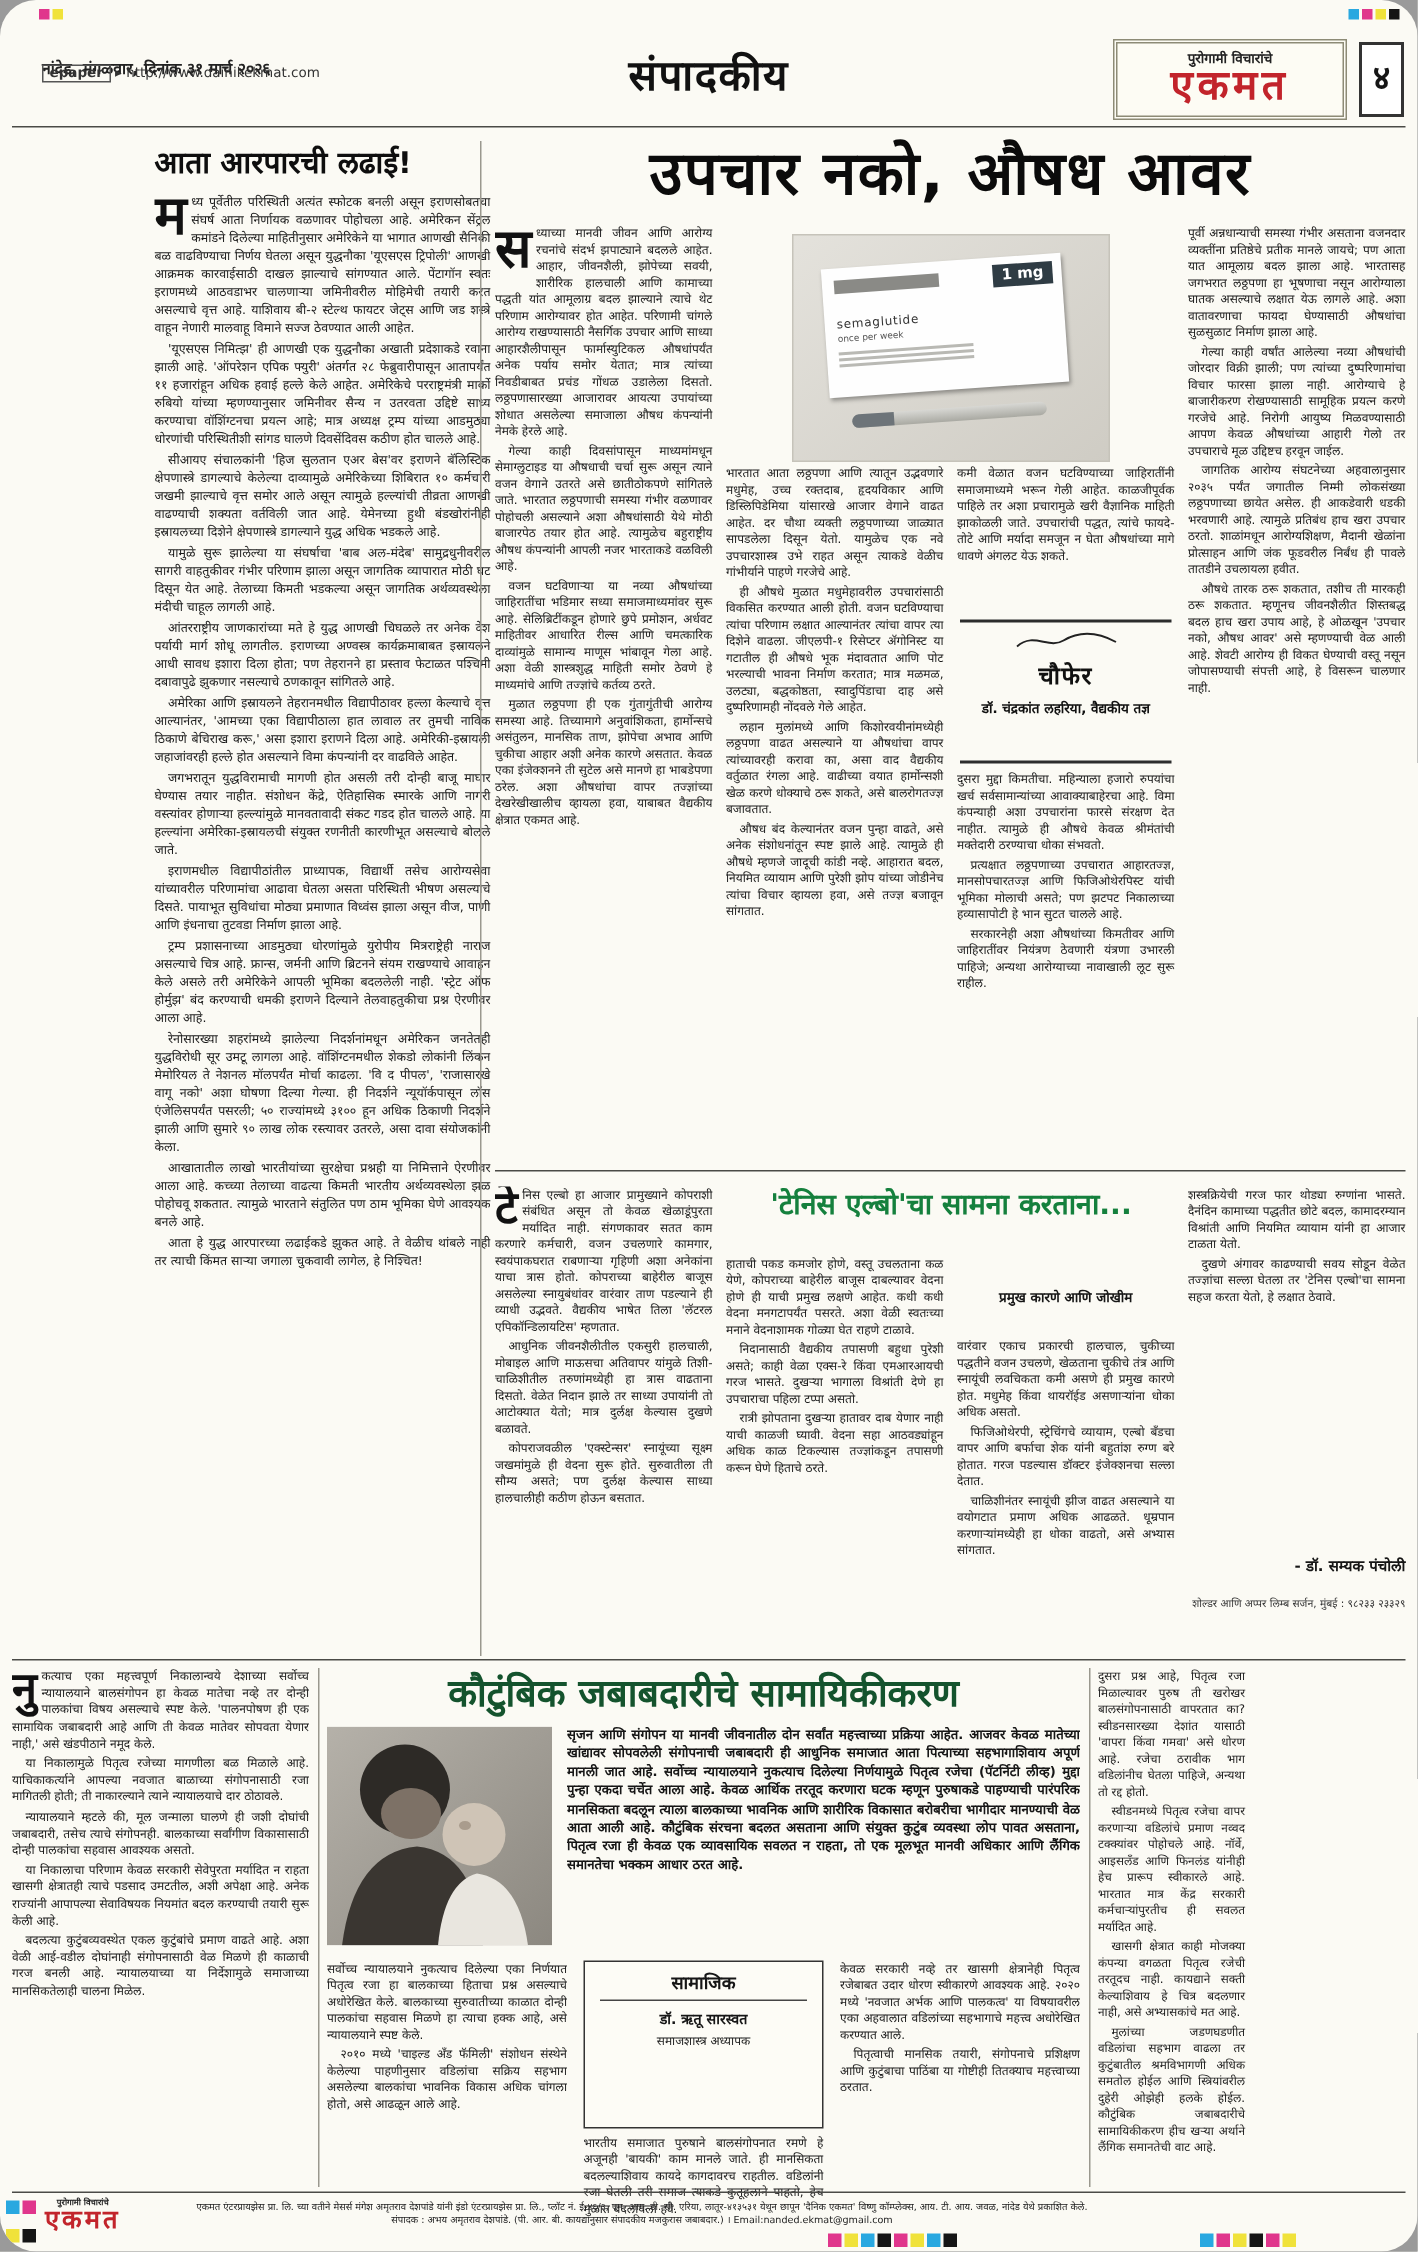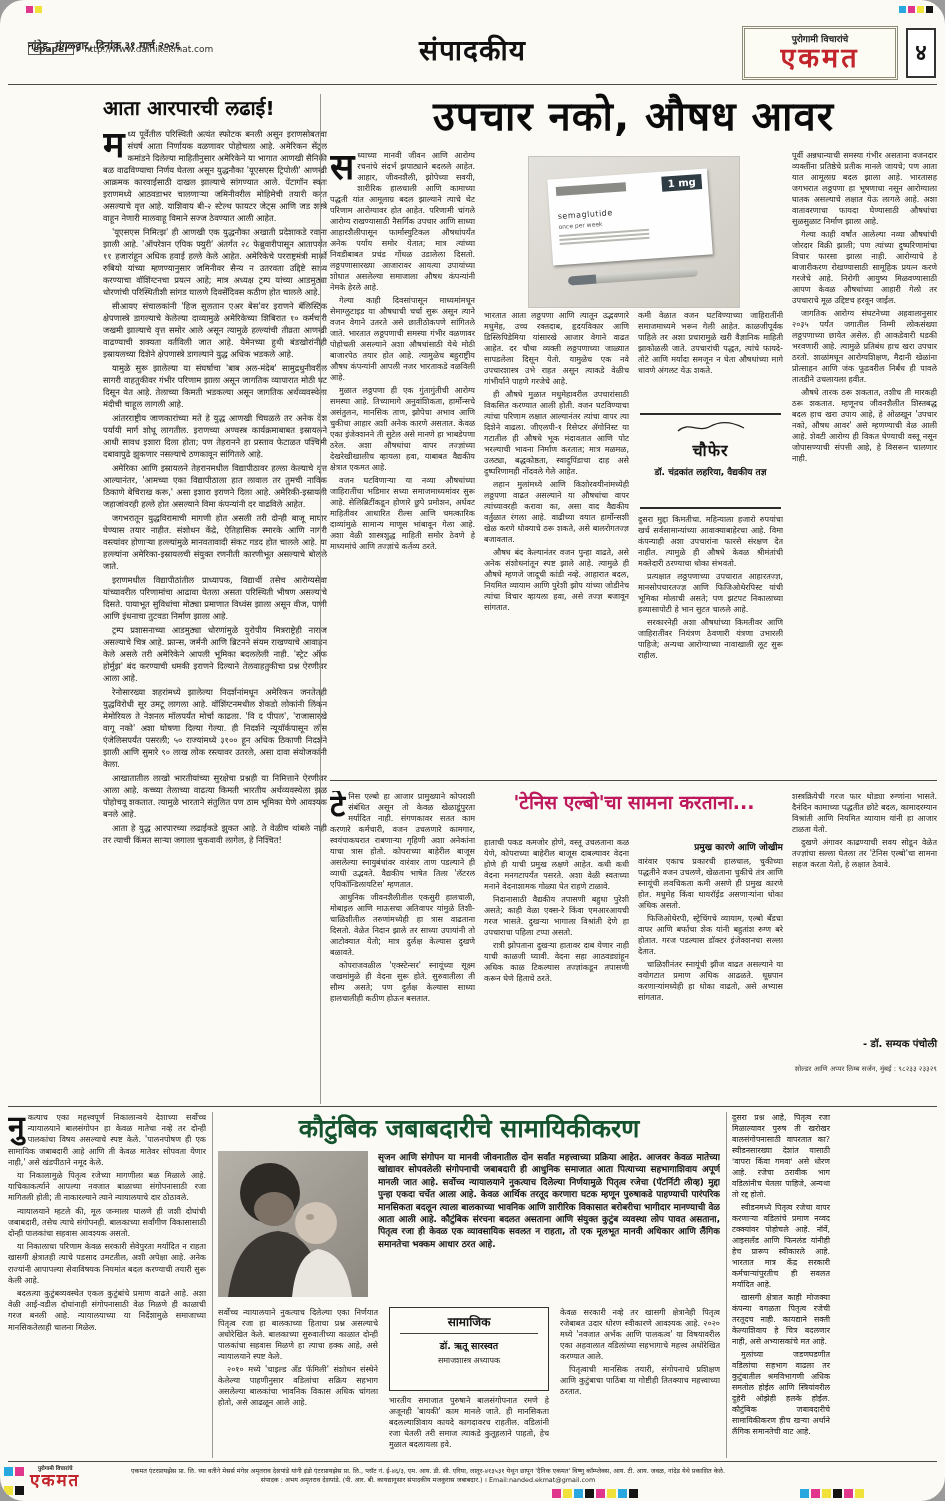--- a/index.html
+++ b/index.html
@@ -73,42 +73,42 @@
 
   .byline-box { border-top:2px solid #2c2c2c; border-bottom:2px solid #2c2c2c; margin:3px 2px 5px;
     padding:4px 2px 6px; text-align:center; height:96px; }
   .flourish svg { width:72px; height:16px; }
   .box-title { font-size:16px; font-weight:bold; letter-spacing:1px; color:#111; }
   .box-author { font-size:9px; font-weight:bold; margin-top:4px; color:#111; }
 
   
   .art-tennis { position:absolute; left:330px; top:780px; width:607px; height:322px; border-top:1px solid #4a4a46; padding-top:6px; }
   .tennis-headline { position:absolute; left:154px; top:8px; width:300px; text-align:center;
-    font-size:19px; font-weight:bold; color:#be185d; }
+    font-size:19px; font-weight:bold; color:#15803d; }
   .art-tennis .col .body-text { height:296px; }
   .art-tennis .col .body-text.short { height:250px; }
-  .subhead { font-size:9px; font-weight:bold; text-align:right; margin:3px 0; }
+  .subhead { font-size:9px; font-weight:bold; text-align:center; margin:21px 0; }
   .signoff { font-size:10px; font-weight:bold; text-align:right; margin-top:5px; }
   .affiliation { font-size:7px; text-align:right; color:#333; margin-top:14px; }
 
   
   .art-courts { position:absolute; left:8px; top:1112px; width:198px; }
   .art-courts .body-text { font-size:8px; line-height:11.2px; height:346px; }
 
   .art-family { position:absolute; left:218px; top:1110px; width:502px; }
   .art-family h2 { font-size:25px; font-weight:bold; text-align:center; color:#14532d; }
   .family-row { display:flex; gap:10px; margin-top:7px; height:148px; }
   .family-photo { flex:0 0 150px; width:150px; height:146px; overflow:hidden; }
   .family-photo svg { display:block; }
   .family-lead { flex:1; font-size:8.8px; line-height:12.4px; font-weight:600; text-align:justify; overflow:hidden; }
   .family-cols { display:flex; gap:11px; margin-top:8px; }
   .fcol { width:160px; flex:0 0 160px; }
   .fcol .body-text { height:154px; }
   .fcol .body-text.under-box { height:58px; }
-  .social-box { border:1.5px solid #333; background:#fdfcf6; text-align:center; padding:5px 4px 6px; margin-bottom:4px; height:84px; }
+  .social-box { border:1.5px solid #333; background:#fdfcf6; text-align:center; padding:5px 4px 6px; margin-bottom:4px; height:112px; }
   .social-box .sb-title { font-size:12px; font-weight:bold; border-bottom:1px solid #444; padding-bottom:3px; margin:0 6px 5px; }
   .social-box .sb-author { font-size:9.5px; font-weight:bold; }
   .social-box .sb-role { font-size:8px; color:#222; margin-top:2px; }
 
   .art-family-cont { position:absolute; left:732px; top:1112px; width:205px; height:346px; }
   .art-family-cont .body-text { height:346px; column-count:2; column-gap:9px; column-fill:auto; font-size:7.9px; line-height:11px; }
 
   
   .footer { position:absolute; left:0; top:1463px; width:945px; height:38px; }
   .footer-marks { position:absolute; left:4px; top:4px; width:22px; }
@@ -170,22 +170,22 @@
 
   <section class="art-main">
     <h1>उपचार नको, औषध आवर</h1>
     <div class="cols">
       <div class="col">
         <div class="body-text" style="height:618px;">
           <span class="dropcap xl">स</span>
           <div class="plist">
               <p>ध्याच्या मानवी जीवन आणि आरोग्य रचनांचे संदर्भ झपाट्याने बदलले आहेत. आहार, जीवनशैली, झोपेच्या सवयी, शारीरिक हालचाली आणि कामाच्या पद्धती यांत आमूलाग्र बदल झाल्याने त्याचे थेट परिणाम आरोग्यावर होत आहेत. परिणामी चांगले आरोग्य राखण्यासाठी नैसर्गिक उपचार आणि साध्या आहारशैलीपासून फार्मास्युटिकल औषधांपर्यंत अनेक पर्याय समोर येतात; मात्र त्यांच्या निवडीबाबत प्रचंड गोंधळ उडालेला दिसतो. लठ्ठपणासारख्या आजारावर आयत्या उपायांच्या शोधात असलेल्या समाजाला औषध कंपन्यांनी नेमके हेरले आहे.</p>
               <p>गेल्या काही दिवसांपासून माध्यमांमधून सेमाग्लुटाइड या औषधाची चर्चा सुरू असून त्याने वजन वेगाने उतरते असे छातीठोकपणे सांगितले जाते. भारतात लठ्ठपणाची समस्या गंभीर वळणावर पोहोचली असल्याने अशा औषधांसाठी येथे मोठी बाजारपेठ तयार होत आहे. त्यामुळेच बहुराष्ट्रीय औषध कंपन्यांनी आपली नजर भारताकडे वळविली आहे.</p>
+              <p>वजन घटविणाऱ्या या नव्या औषधांच्या जाहिरातींचा भडिमार सध्या समाजमाध्यमांवर सुरू आहे. सेलिब्रिटींकडून होणारे छुपे प्रमोशन, अर्धवट माहितीवर आधारित रील्स आणि चमत्कारिक दाव्यांमुळे सामान्य माणूस भांबावून गेला आहे. अशा वेळी शास्त्रशुद्ध माहिती समोर ठेवणे हे माध्यमांचे आणि तज्ज्ञांचे कर्तव्य ठरते.</p>
               <p>मुळात लठ्ठपणा ही एक गुंतागुंतीची आरोग्य समस्या आहे. तिच्यामागे अनुवांशिकता, हार्मोन्सचे असंतुलन, मानसिक ताण, झोपेचा अभाव आणि चुकीचा आहार अशी अनेक कारणे असतात. केवळ एका इंजेक्शनने ती सुटेल असे मानणे हा भाबडेपणा ठरेल. अशा औषधांचा वापर तज्ज्ञांच्या देखरेखीखालीच व्हायला हवा, याबाबत वैद्यकीय क्षेत्रात एकमत आहे.</p>
-              <p>वजन घटविणाऱ्या या नव्या औषधांच्या जाहिरातींचा भडिमार सध्या समाजमाध्यमांवर सुरू आहे. सेलिब्रिटींकडून होणारे छुपे प्रमोशन, अर्धवट माहितीवर आधारित रील्स आणि चमत्कारिक दाव्यांमुळे सामान्य माणूस भांबावून गेला आहे. अशा वेळी शास्त्रशुद्ध माहिती समोर ठेवणे हे माध्यमांचे आणि तज्ज्ञांचे कर्तव्य ठरते.</p>
             </div>
         </div>
       </div>
       <div class="col">
         <div class="img-spacer"></div>
         <div class="body-text" style="height:458px;">
           <div class="plist">
               <p>भारतात आता लठ्ठपणा आणि त्यातून उद्भवणारे मधुमेह, उच्च रक्तदाब, हृदयविकार आणि डिस्लिपिडेमिया यांसारखे आजार वेगाने वाढत आहेत. दर चौथा व्यक्ती लठ्ठपणाच्या जाळ्यात सापडलेला दिसून येतो. यामुळेच एक नवे उपचारशास्त्र उभे राहत असून त्याकडे वेळीच गांभीर्याने पाहणे गरजेचे आहे.</p>
               <p>ही औषधे मुळात मधुमेहावरील उपचारांसाठी विकसित करण्यात आली होती. वजन घटविण्याचा त्यांचा परिणाम लक्षात आल्यानंतर त्यांचा वापर त्या दिशेने वाढला. जीएलपी-१ रिसेप्टर ॲगोनिस्ट या गटातील ही औषधे भूक मंदावतात आणि पोट भरल्याची भावना निर्माण करतात; मात्र मळमळ, उलट्या, बद्धकोष्ठता, स्वादुपिंडाचा दाह असे दुष्परिणामही नोंदवले गेले आहेत.</p>
               <p>लहान मुलांमध्ये आणि किशोरवयीनांमध्येही लठ्ठपणा वाढत असल्याने या औषधांचा वापर त्यांच्यावरही करावा का, असा वाद वैद्यकीय वर्तुळात रंगला आहे. वाढीच्या वयात हार्मोन्सशी खेळ करणे धोक्याचे ठरू शकते, असे बालरोगतज्ज्ञ बजावतात.</p>

